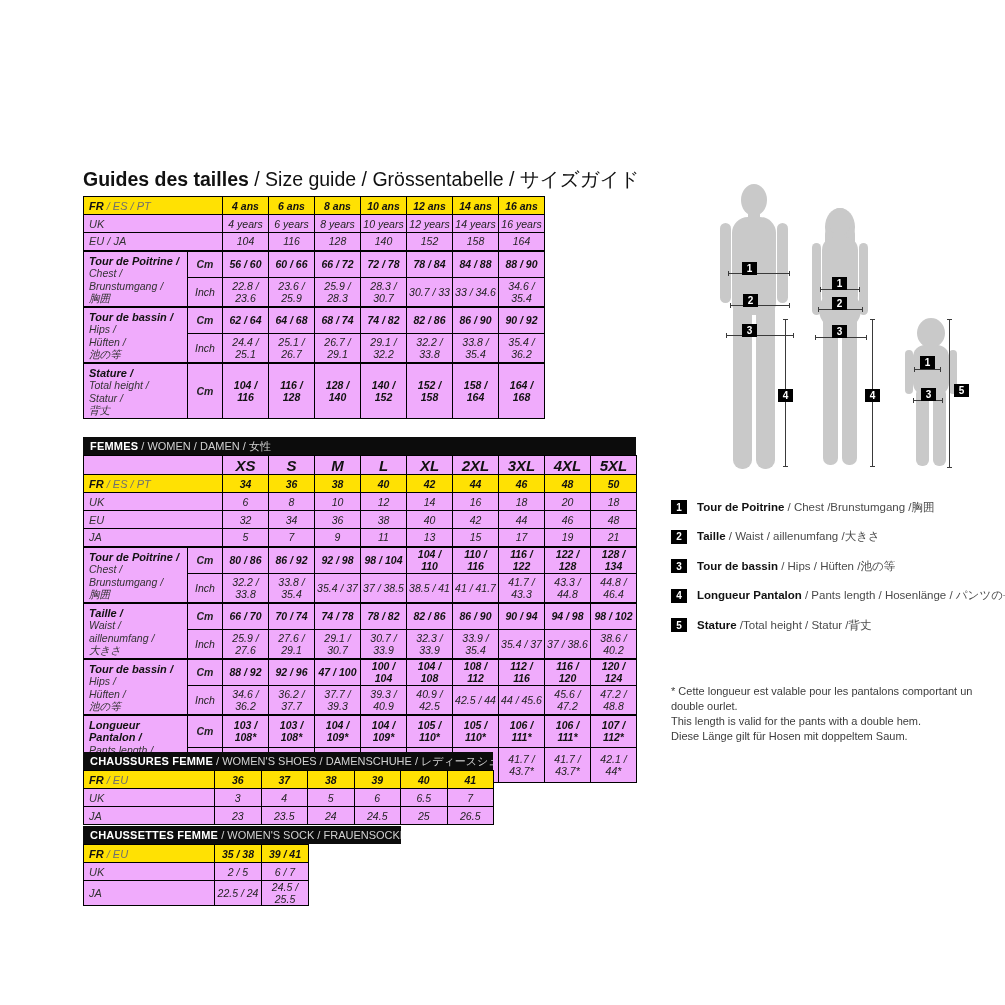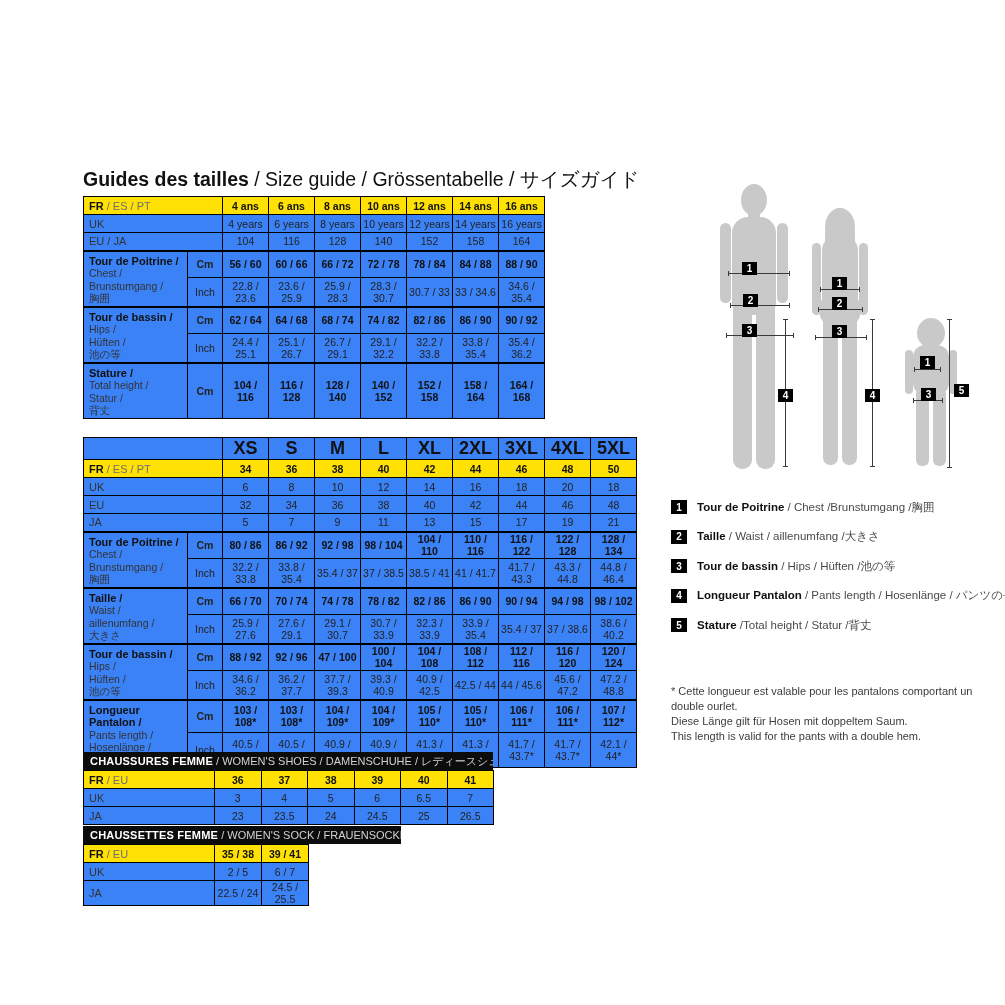--- a/index.html
+++ b/index.html
@@ -13,33 +13,33 @@
   
   .tbl-wrap{position:absolute;left:57px;}
   #w0{top:196px;} #w1{top:437px;} #w2{top:752px;} #w3{top:826px;}
   .tbl-header{background:#0c0c0c;color:#fff;font-size:11px;height:18px;line-height:18px;
               padding:0 0 0 7px;box-sizing:border-box;white-space:nowrap;overflow:hidden;}
   #w0 .tbl-header{width:461px;} #w1 .tbl-header{width:553px;}
   #w2 .tbl-header{width:410px;} #w3 .tbl-header{width:318px;}
   .tbl-header b{font-weight:bold;letter-spacing:.2px;}
   .tbl-header .rest{color:#d2d2d2;font-weight:normal;}
 
-  table{border-collapse:collapse;table-layout:fixed;background:#3b82f6;}
+  table{border-collapse:collapse;table-layout:fixed;background:#f0abfc;font-style:italic;}
   td{border:1px solid #000;font-size:10.5px;text-align:center;padding:0 2px;color:#222;
      overflow:hidden;box-sizing:border-box;}
   td.lbl{text-align:left;padding:1px 5px;font-size:11px;color:#333;}
   td.lbl b{color:#111;}
   td.mlbl{vertical-align:top;padding-top:3px;line-height:12.5px;font-size:10.5px;}
   td.mlbl b{font-size:11px;}
   .lblrest{font-weight:normal;color:#7d7d7d;}
   tr.yellow td{background:#ffe103;font-weight:bold;color:#111;}
   tr.yellow td .lblrest{color:#6f6f6f;}
   tr.mtop td{border-top:2px solid #000;}
   .vb{font-weight:bold;color:#111;}
-  .szc{font-size:18px;font-weight:bold;color:#111;}
+  .szc{font-size:15px;font-weight:bold;color:#111;}
   .ub{font-weight:bold;}
 
   
   .legend{position:absolute;left:645px;top:500px;}
   .legend-item{display:flex;align-items:center;height:14px;margin-bottom:15.5px;}
   .chip{background:#000;color:#fff;font-size:10px;font-weight:bold;width:16px;height:14px;
         display:flex;align-items:center;justify-content:center;flex:0 0 auto;}
   .legend-item .chip{margin-right:10px;}
   .legend-text{font-size:11.5px;white-space:nowrap;color:#4a4a4a;}
   .legend-text b{color:#111;}
@@ -162,20 +162,21 @@
             <td class="val vb">140 / 152</td>
             <td class="val vb">152 / 158</td>
             <td class="val vb">158 / 164</td>
             <td class="val vb">164 / 168</td>
           </tr>
         </tbody>
       </table>
   </div>
 
   <div class="tbl-wrap" id="w1">
+    <div class="tbl-header"><b class="hdr-bold">FEMMES</b><span class="hdr-rest rest"> / WOMEN / DAMEN / 女性</span></div>
     <table>
         <colgroup>
           <col style="width: 104px;">
           <col style="width: 35px;">
           <col style="width: 46px;">
           <col style="width: 46px;">
           <col style="width: 46px;">
           <col style="width: 46px;">
           <col style="width: 46px;">
           <col style="width: 46px;">
@@ -499,17 +500,17 @@
       <span class="legend-text"><b>Longueur Pantalon</b><span> / Pants length / Hosenlänge / パンツの長さ</span></span>
     </div>
     <div class="legend-item">
       <span class="chip">5</span>
       <span class="legend-text"><b>Stature</b><span> /Total height / Statur /背丈</span></span>
     </div>
   </div>
 
   <div class="footnote">
     <div>* Cette longueur est valable pour les pantalons comportant un double ourlet.</div>
+    <div>This length is valid for the pants with a double hem.</div>
     <div>Diese Länge gilt für Hosen mit doppeltem Saum.</div>
-    <div>This length is valid for the pants with a double hem.</div>
   </div>
 
 </div>
 
 </body></html>

